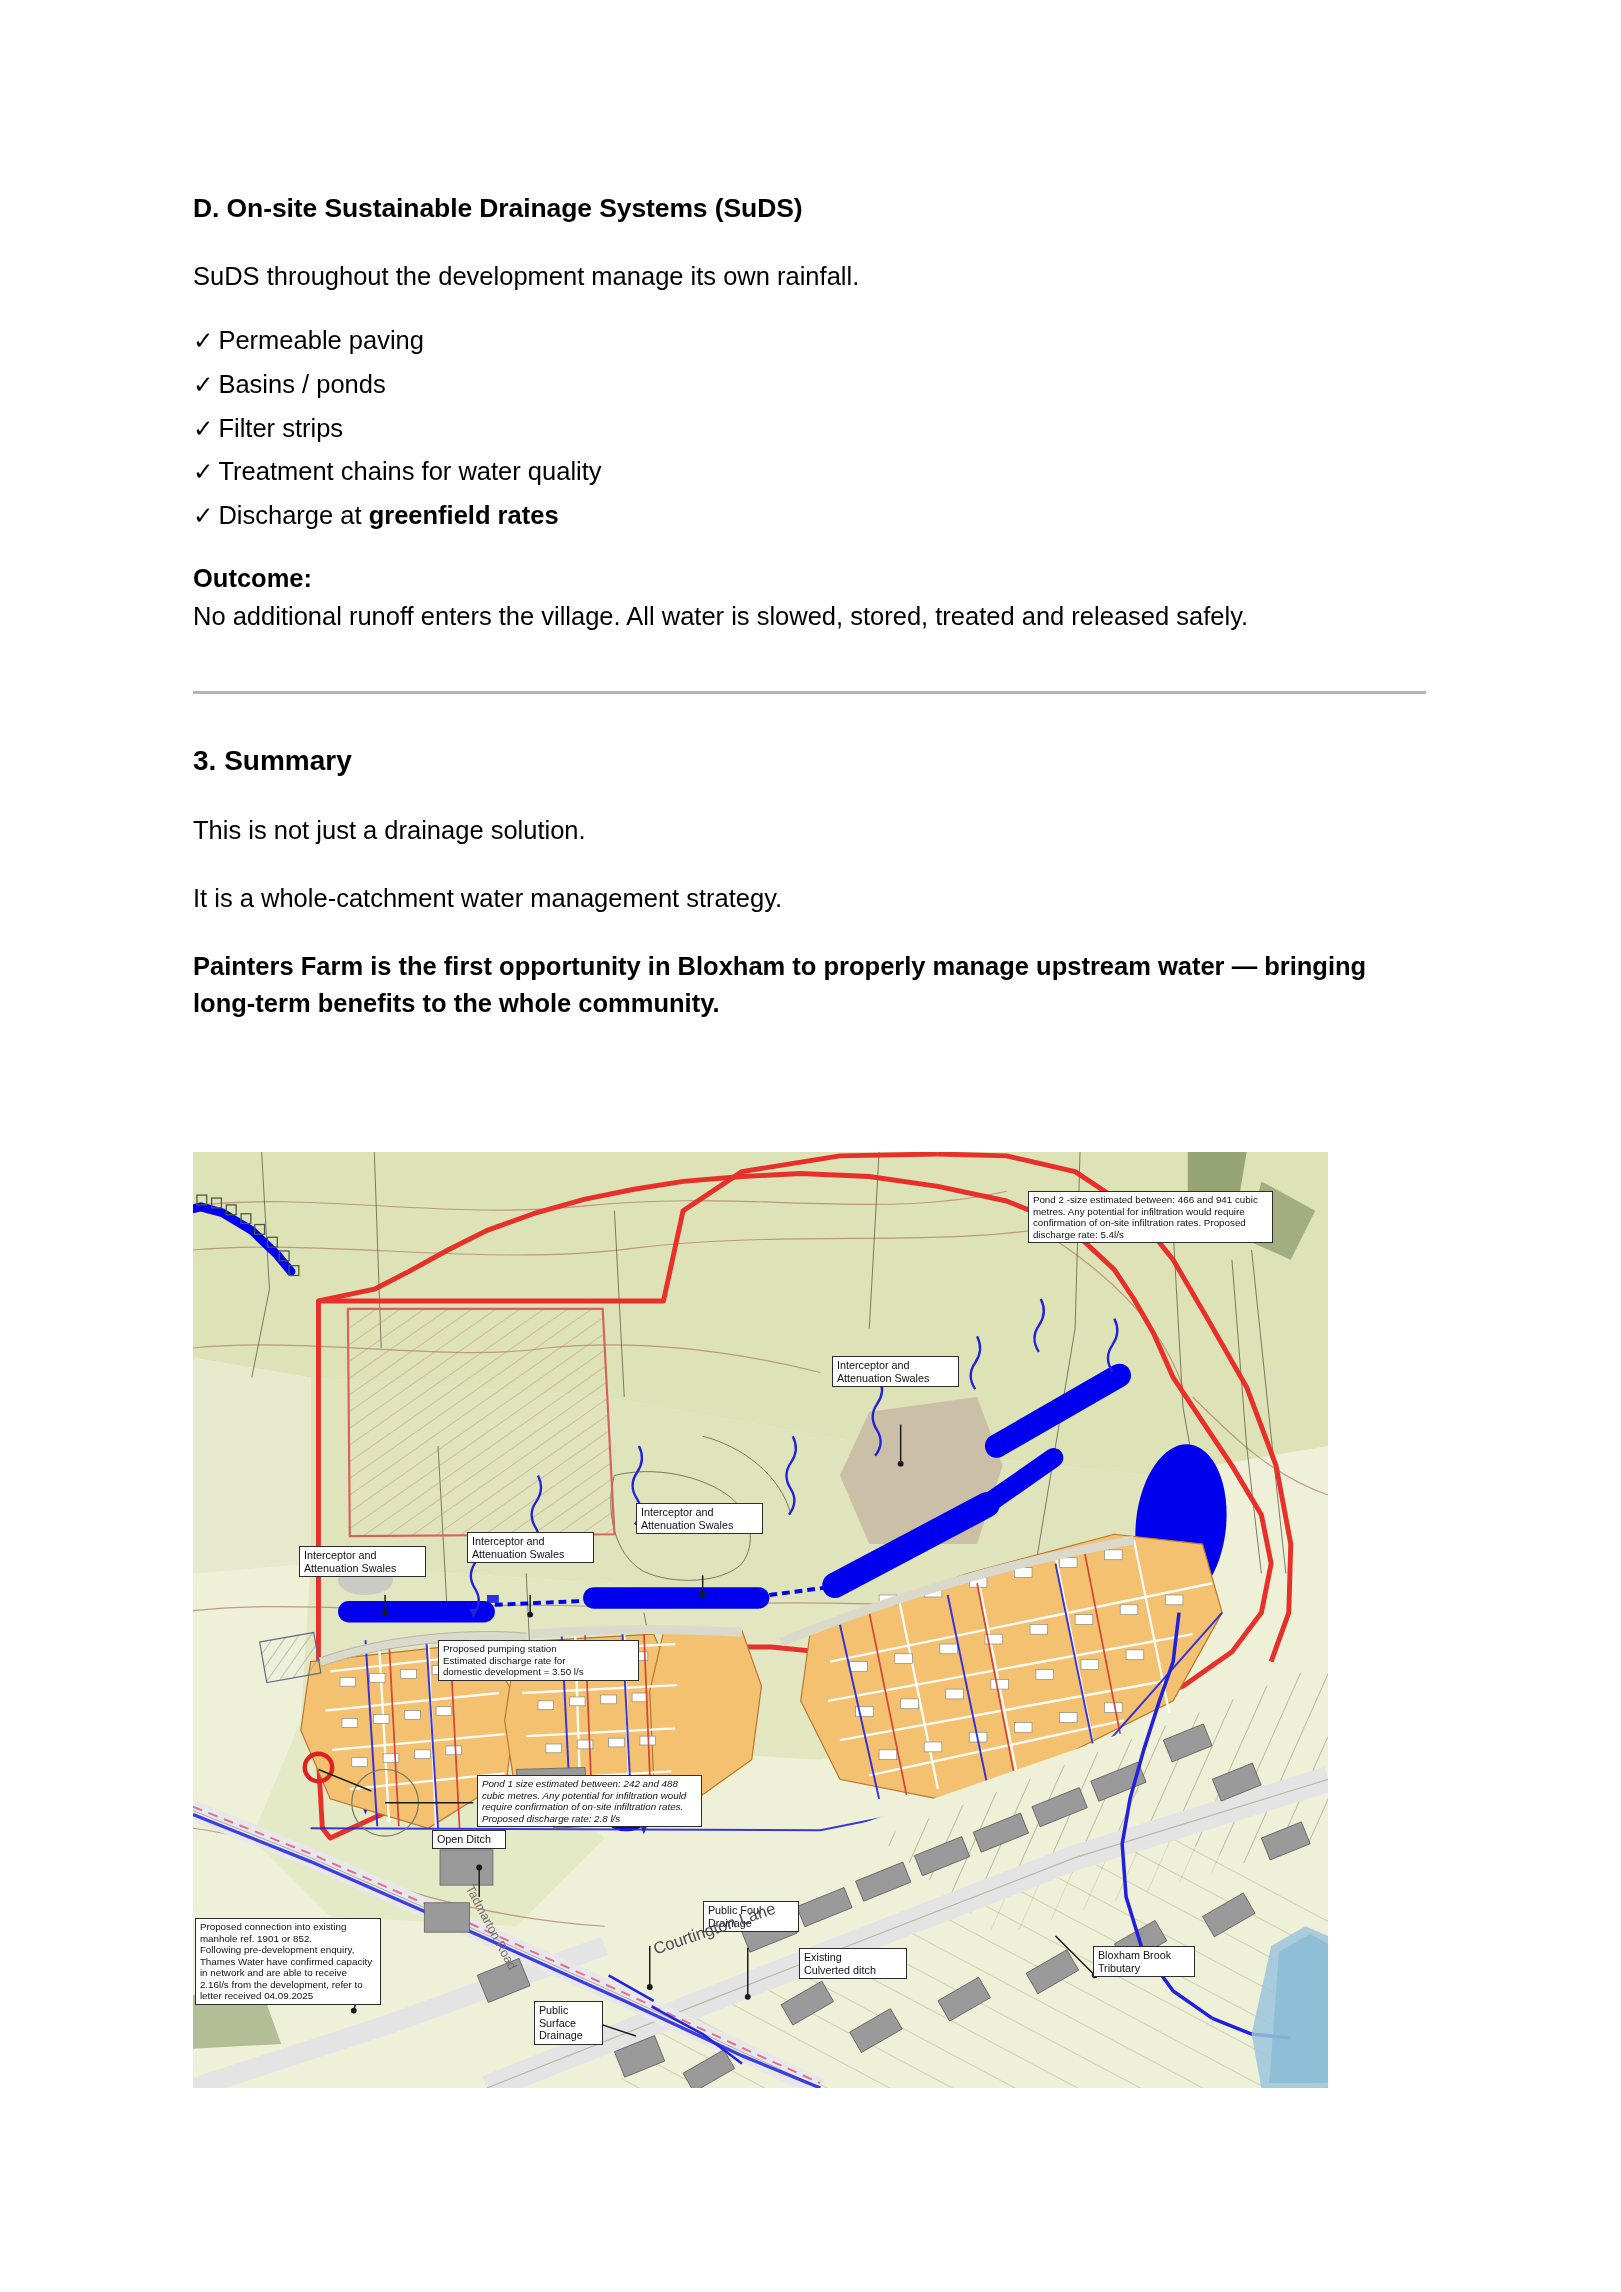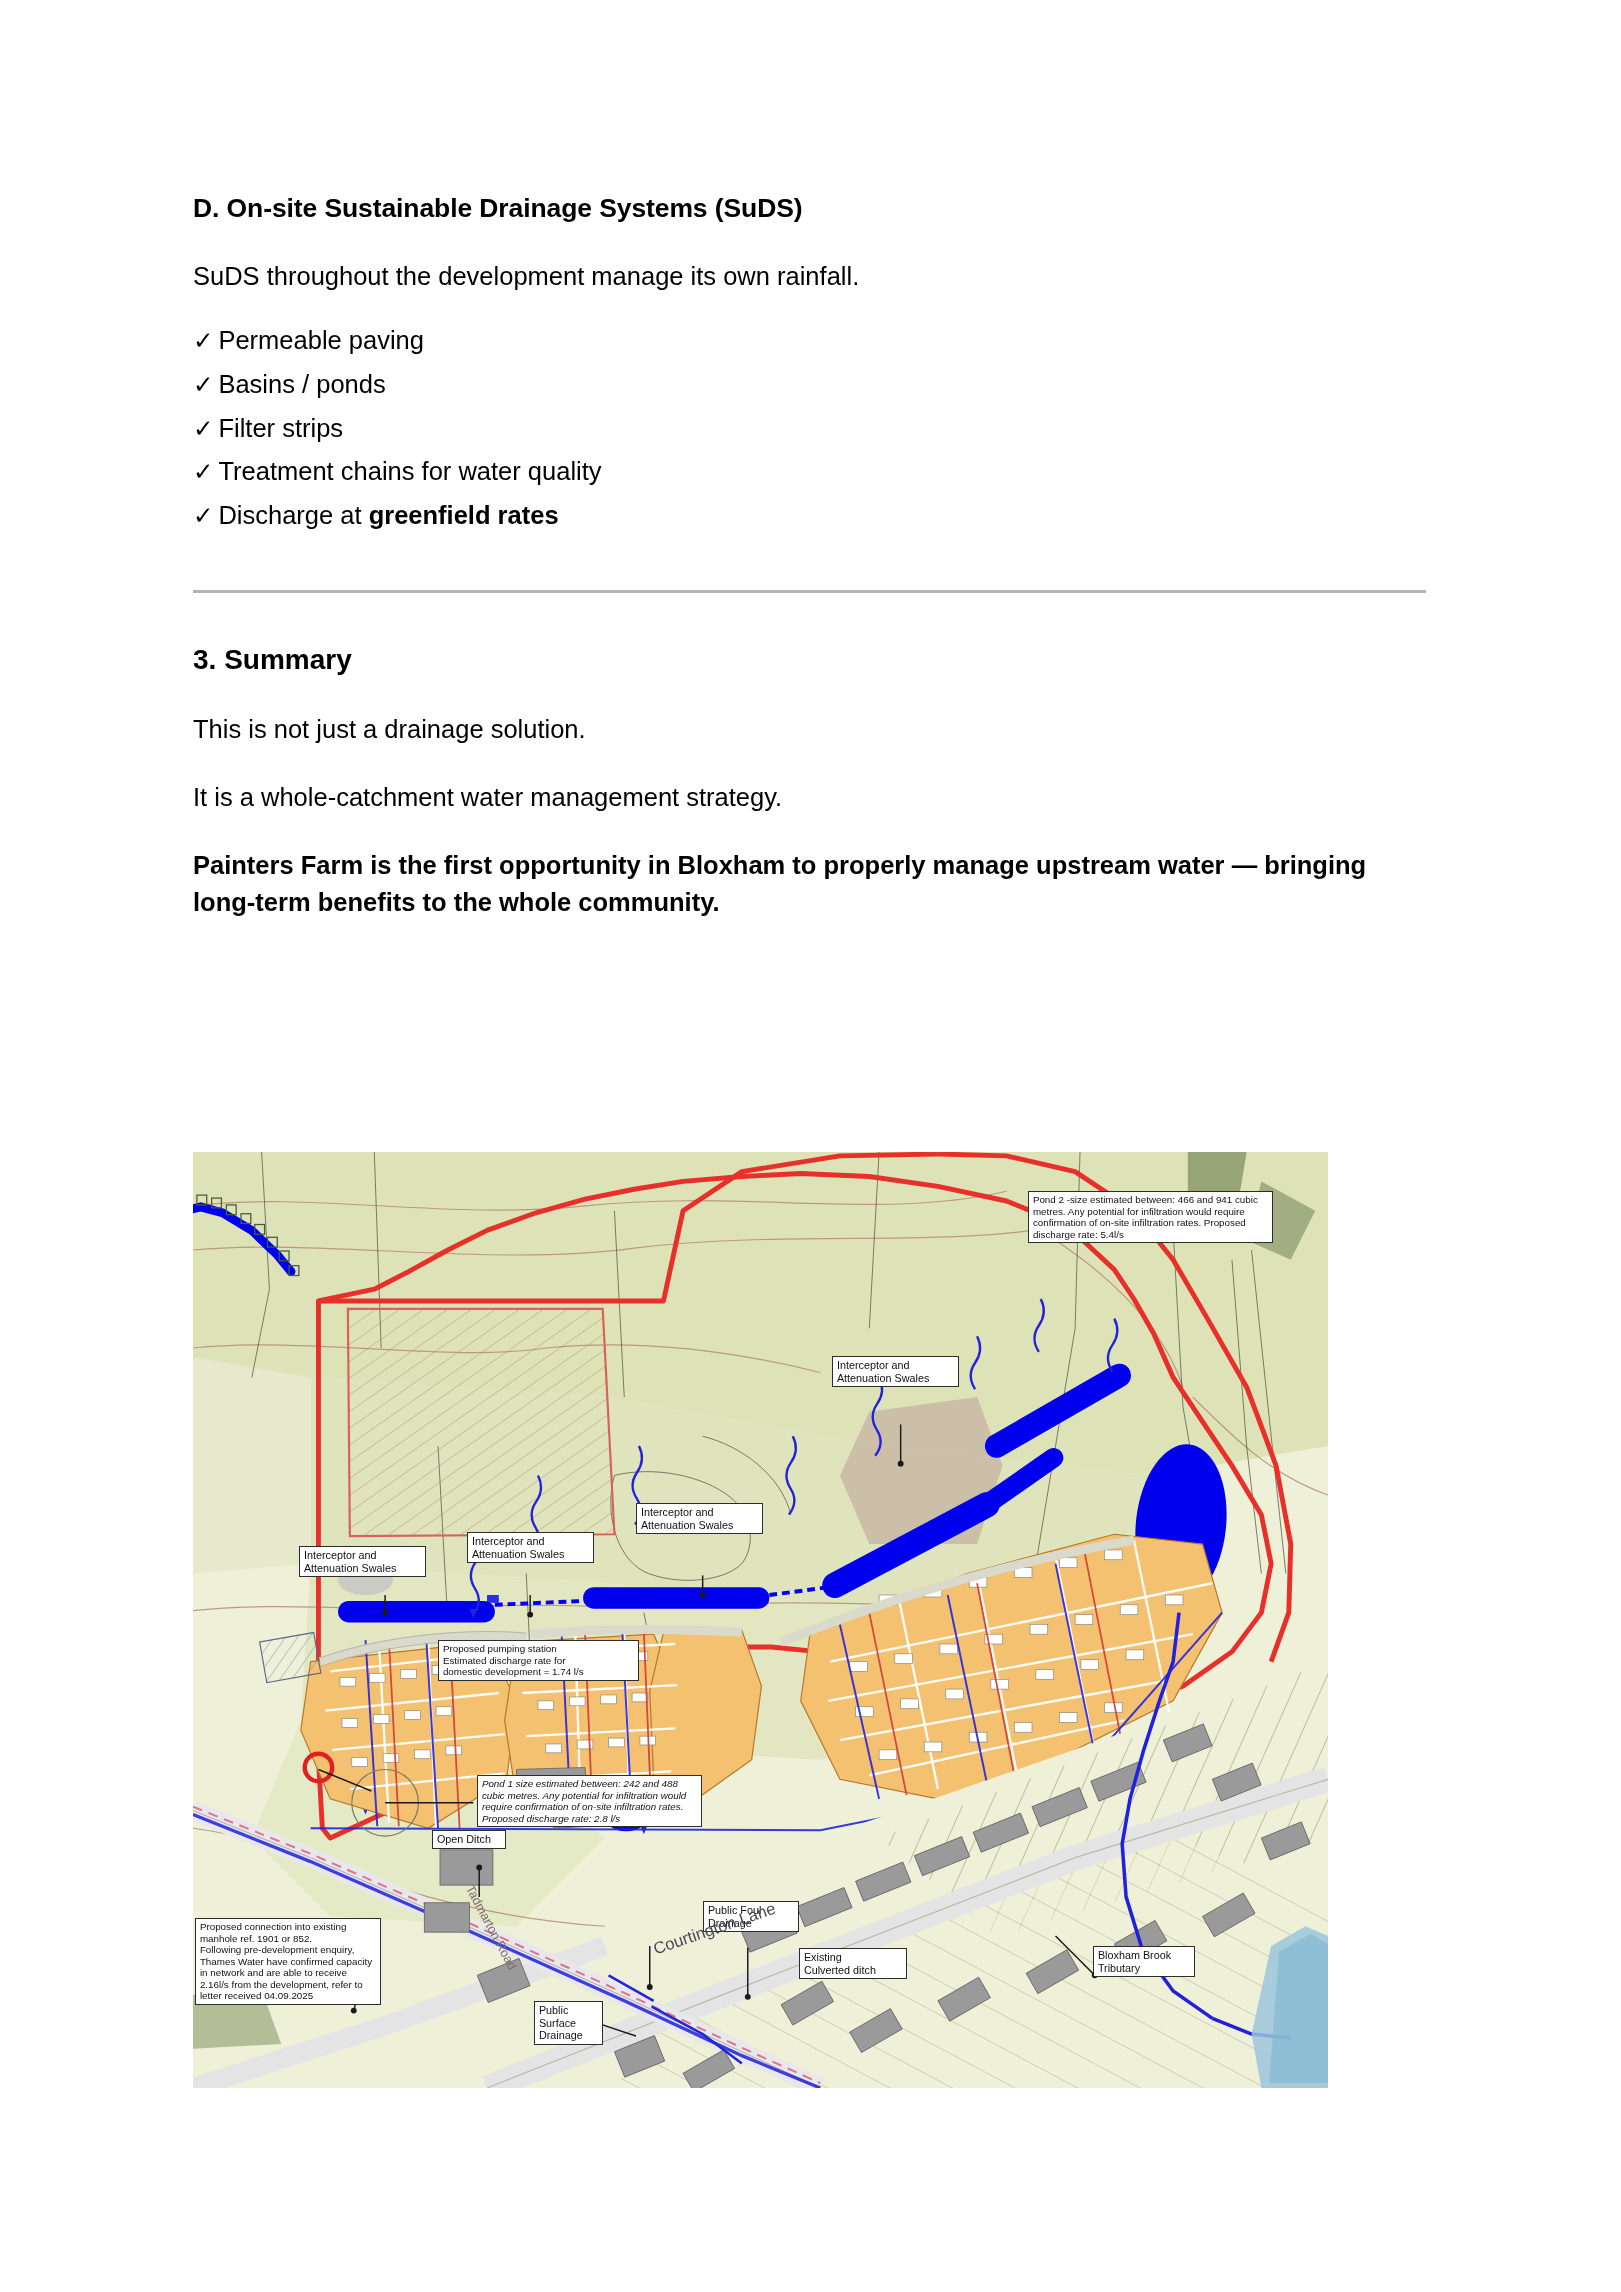--- a/index.html
+++ b/index.html
@@ -147,20 +147,24 @@
     <p class="body-text">SuDS throughout the development manage its own rainfall.</p>
 
     <ul class="checklist">
       <li><span class="checkmark">✓</span><span>Permeable paving</span></li>
       <li><span class="checkmark">✓</span><span>Basins / ponds</span></li>
       <li><span class="checkmark">✓</span><span>Filter strips</span></li>
       <li><span class="checkmark">✓</span><span>Treatment chains for water quality</span></li>
       <li><span class="checkmark">✓</span><span>Discharge at </span><span class="bold-inline">greenfield rates</span></li>
     </ul>
 
+    <div class="outcome-block">
+      <p class="outcome-label">Outcome:</p>
+      <p class="outcome-text">No additional runoff enters the village. All water is slowed, stored, treated and released safely.</p>
+    </div>
 
     <hr class="divider">
 
     <h3 class="summary-heading">3. Summary</h3>
 
     <p class="summary-line">This is not just a drainage solution.</p>
 
     <p class="summary-line">It is a whole-catchment water management strategy.</p>
 
     <p class="summary-emphasis">Painters Farm is the first opportunity in Bloxham to properly manage upstream water — bringing long-term benefits to the whole community.</p>
@@ -520,21 +524,21 @@
         <circle cx="920" cy="840" r="3"></circle>
       </g>
     </svg>
 
     <div class="callout c-tiny" style="left:835px; top:39px; width:245px;">Pond 2 -size estimated between: 466 and 941 cubic metres. Any potential for infiltration would require confirmation of on-site infiltration rates. Proposed discharge rate: 5.4l/s</div>
 
     <div class="callout c-tiny" style="left:284px; top:623px; width:225px;font-style:italic;">Pond 1 size estimated between: 242 and 488 cubic metres. Any potential for infiltration would require confirmation of on-site infiltration rates. Proposed discharge rate: 2.8 l/s</div>
 
     <div class="callout c-tiny" style="left:245px; top:488px; width:201px;">Proposed pumping station
 Estimated discharge rate for
-domestic development = 1.74 l/s</div>
+domestic development = 3.50 l/s</div>
 
     <div class="callout c-tiny" style="left:2px; top:766px; width:186px;">Proposed connection into existing manhole ref. 1901 or 852.
 Following pre-development enquiry, Thames Water have confirmed capacity in network and are able to receive 2.16l/s from the development, refer to letter received 04.09.2025</div>
 
     <div class="callout c-mini" style="left:106px; top:394px; width:127px;">Interceptor and
 Attenuation Swales</div>
 
     <div class="callout c-mini" style="left:274px; top:380px; width:127px;">Interceptor and
 Attenuation Swales</div>
 

